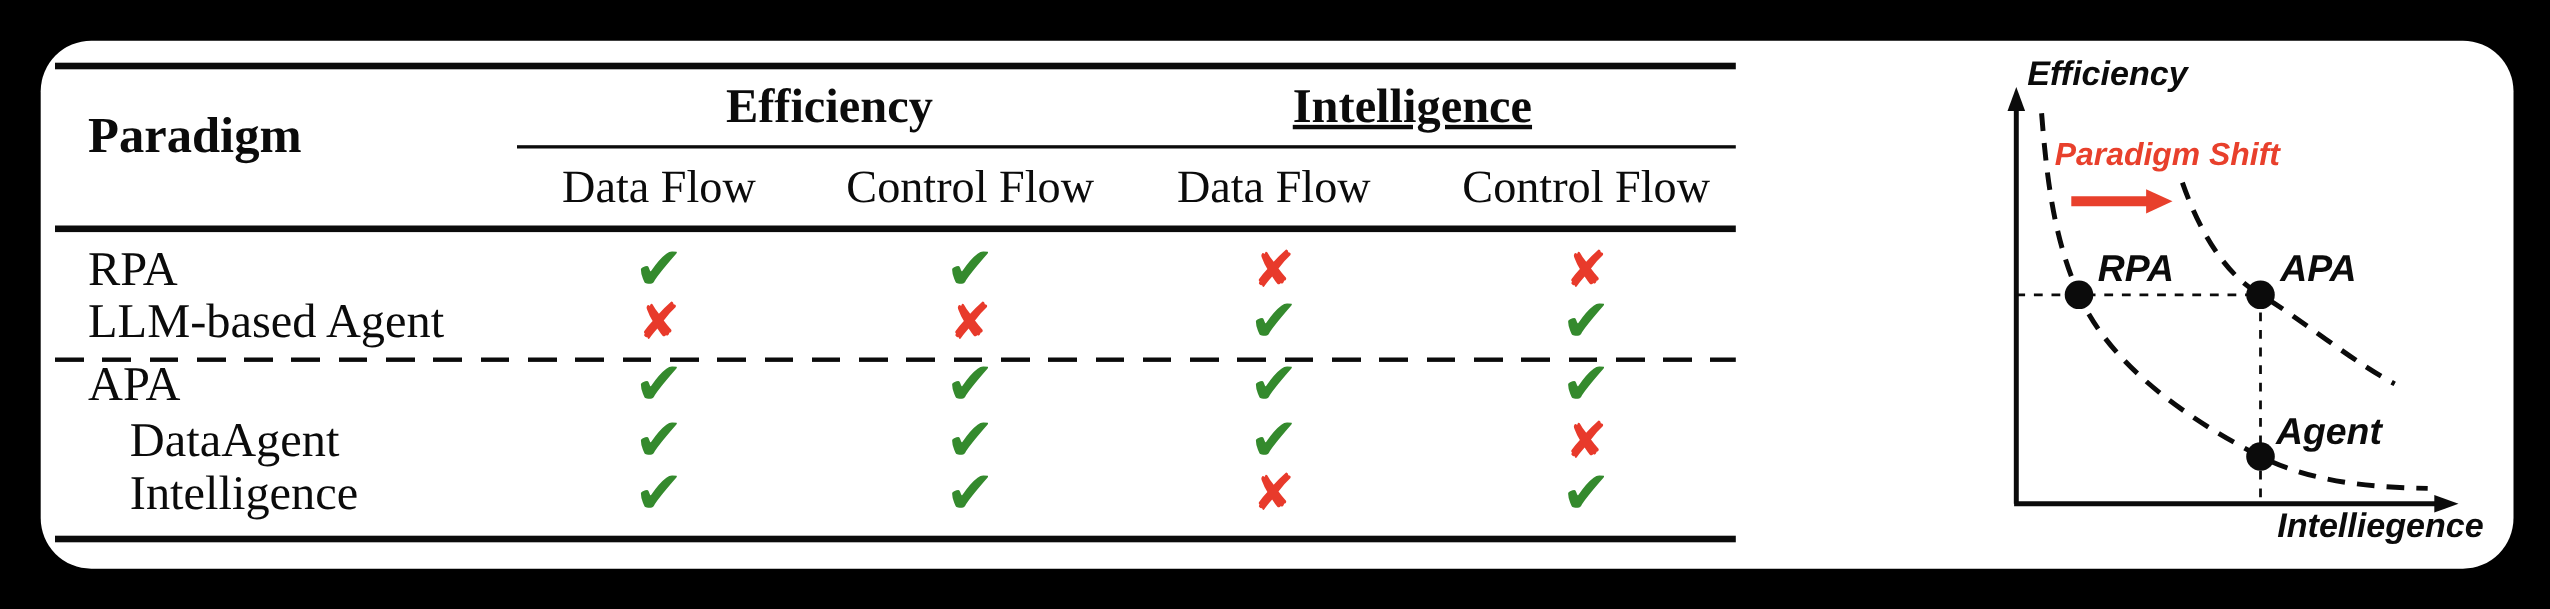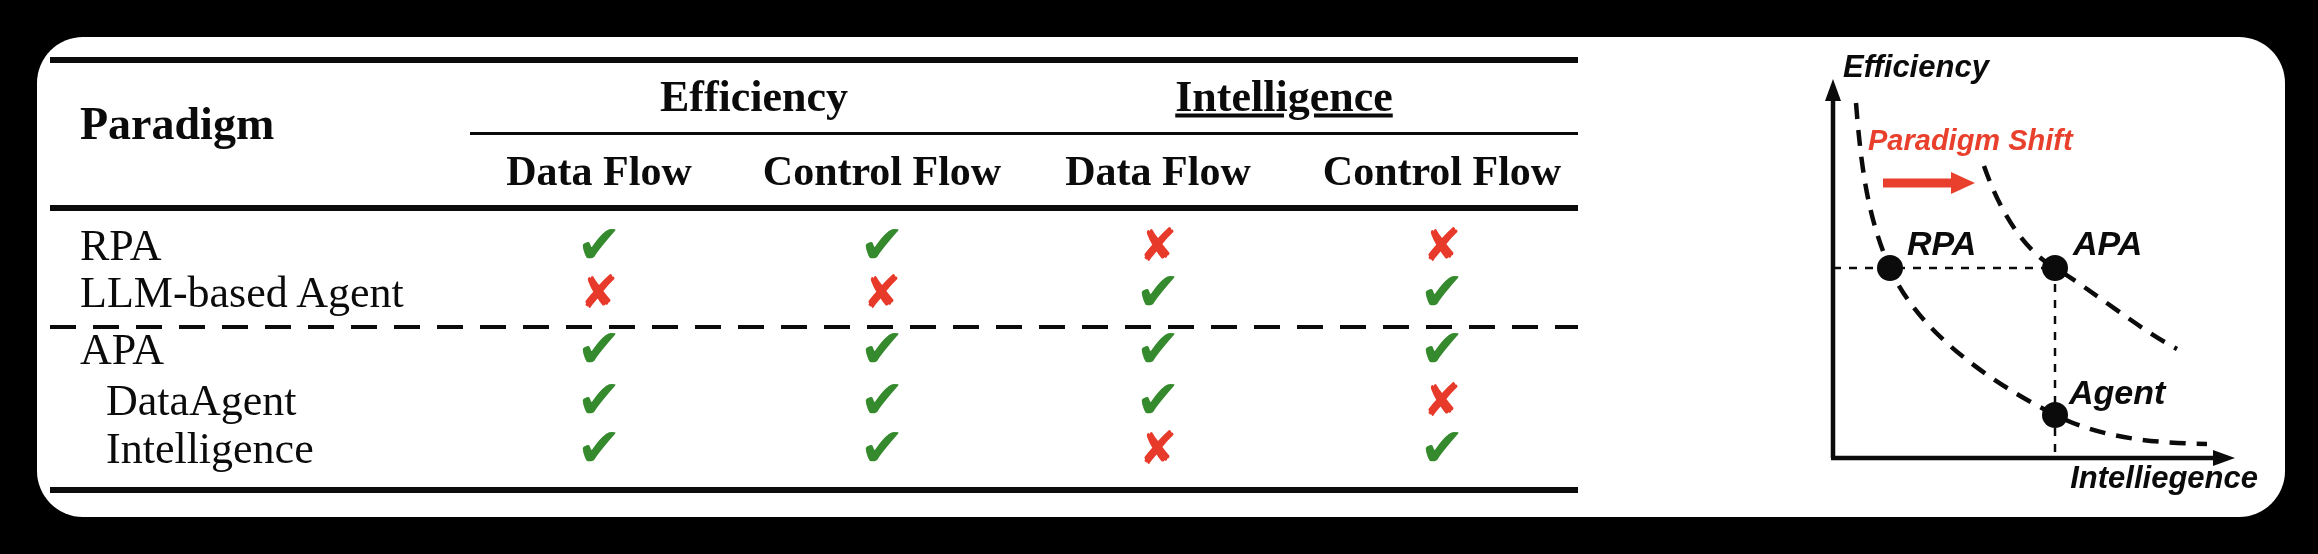--- a/index.html
+++ b/index.html
@@ -3,41 +3,41 @@
 <meta charset="utf-8">
 <style>
   html,body{margin:0;padding:0;background:#000;}
   body{width:2318px;height:554px;position:relative;overflow:hidden;
        font-family:"Liberation Serif",serif;color:#0b0b0b;}
   .stage{position:absolute;inset:0;}
   .card{position:absolute;left:37px;top:37px;width:2248px;height:480px;
         background:#fff;border-radius:46px;}
 
   
-  .abs{position:absolute;font-weight:bold;}
+  .abs{position:absolute;}
   .rule{position:absolute;background:#0b0b0b;}
   .rule.top   {left:50px;top:57px;width:1528px;height:6px;}
   .rule.cmid  {left:470px;top:132px;width:1108px;height:3px;}
   .rule.mid   {left:50px;top:205px;width:1528px;height:6px;}
   .rule.bottom{left:50px;top:487px;width:1528px;height:6px;}
   .divider-dashed{position:absolute;left:50px;top:325px;width:1528px;height:4px;
         background:repeating-linear-gradient(90deg,#0b0b0b 0 26px,transparent 26px 43px);}
 
   .paradigm{left:80px;top:123px;transform:translateY(-50%);
             font-size:46px;font-weight:bold;}
   .ghead{top:96px;transform:translate(-50%,-50%);font-size:44px;font-weight:bold;white-space:nowrap;}
   .ghead.g1{left:754px;}
   .ghead.g2{left:1284px;text-decoration:underline;}
   .sub{top:171px;transform:translate(-50%,-50%);font-size:42px;white-space:nowrap;}
   .sub.c1{left:599px;} .sub.c2{left:882px;} .sub.c3{left:1158px;} .sub.c4{left:1442px;}
 
   .trow{position:absolute;left:0;width:1578px;height:0;}
   .trow .rlabel{position:absolute;left:80px;top:0;transform:translateY(-50%);
                 font-size:44px;white-space:nowrap;}
-  .trow.indent .rlabel{left:106px;text-align:center;}
+  .trow.indent .rlabel{left:118px;text-align:center;}
   .mark{position:absolute;top:0;transform:translate(-50%,-50%);
         font-family:"DejaVu Sans",sans-serif;font-weight:bold;line-height:1;}
   .mark.m1{left:599px;} .mark.m2{left:882px;} .mark.m3{left:1158px;} .mark.m4{left:1442px;}
   .mark.mk-yes{color:var(--check,#348a2d);font-size:54px;}
   .mark.mk-no {color:var(--cross,#e83a2b);font-size:46px;}
 
   .r1{top:245px;} .r2{top:292px;} .r3{top:349px;} .r4{top:400px;} .r5{top:448px;}
 
   
   .diagram{position:absolute;left:1815px;top:37px;width:470px;height:480px;}

